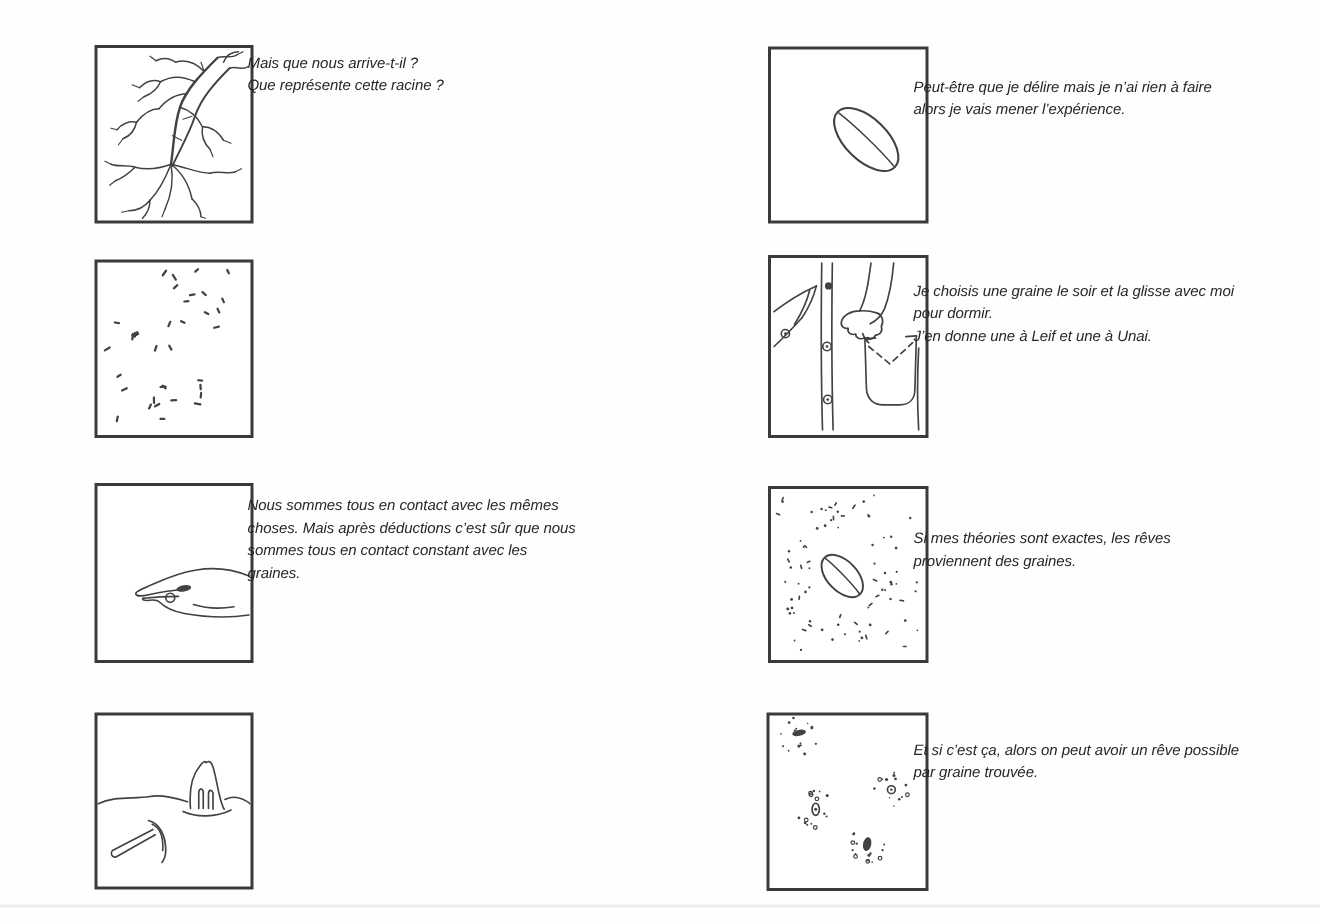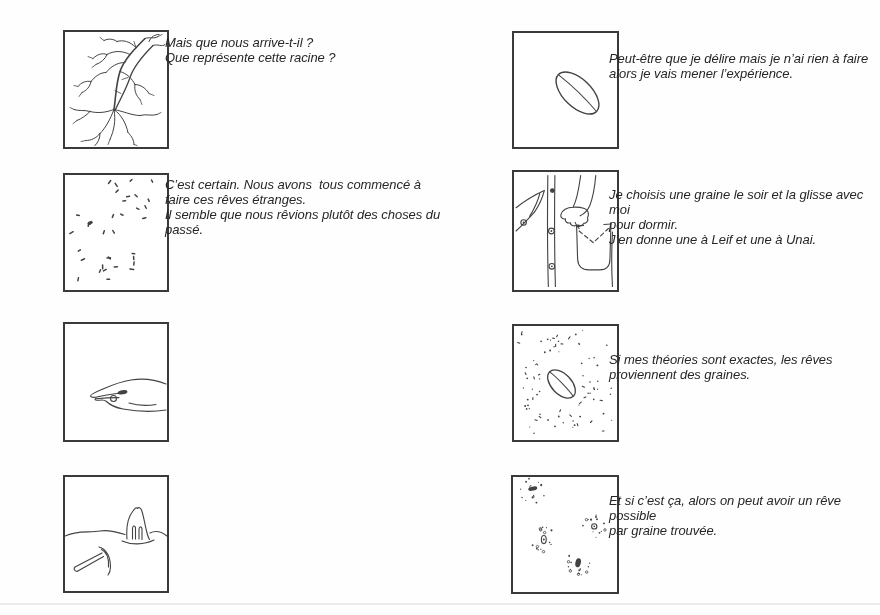--- a/index.html
+++ b/index.html
@@ -8,21 +8,21 @@
     background:#fefefe;
     font-family:"Liberation Sans",sans-serif;
   }
   .frame{
     position:absolute;box-sizing:border-box;
     border:2px solid #3a3a3a;background:#fff;
   }
   .frame svg{display:block;width:100%;height:100%;}
   .caption{
     position:absolute;white-space:pre-wrap;
-    font-style:italic;font-size:13px;line-height:15px;
+    font-style:italic;font-size:10px;line-height:15px;
     letter-spacing:-0.05px;color:#262626;
   }
   .sk{stroke:#424242;fill:none;stroke-linecap:round;stroke-linejoin:round;}
   .fl{fill:#424242;stroke:none;}
   .divider{position:absolute;left:0;width:880px;height:2px;}
 </style>
 </head>
 <body>
 
 <div style="position:absolute;inset:0;">
@@ -100,38 +100,38 @@
           <line x1="52.4" y1="91.3" x2="49.2" y2="91.4" stroke="#424242" stroke-width="1.5" stroke-linecap="round"></line>
           <line x1="37.6" y1="89.5" x2="37.7" y2="93.2" stroke="#424242" stroke-width="1.5" stroke-linecap="round"></line>
           <line x1="19.5" y1="83.3" x2="16.4" y2="84.8" stroke="#424242" stroke-width="1.5" stroke-linecap="round"></line>
           <line x1="69.1" y1="86.5" x2="68.8" y2="89.5" stroke="#424242" stroke-width="1.5" stroke-linecap="round"></line>
           <line x1="68.6" y1="81.1" x2="68.8" y2="84.0" stroke="#424242" stroke-width="1.5" stroke-linecap="round"></line>
           <line x1="67.2" y1="78.0" x2="69.7" y2="78.2" stroke="#424242" stroke-width="1.5" stroke-linecap="round"></line>
           <line x1="64.9" y1="93.4" x2="68.6" y2="94.1" stroke="#424242" stroke-width="1.5" stroke-linecap="round"></line>
         </g>
     </svg>
   </figure>
-  <div class="caption" style="left:165px;top:177px;width:300px;">C’est certain. Nous avons  tous commencé à
-faire ces rêves étranges.
-Il semble que nous rêvions plutôt des choses du
-passé.</div>
 
   <figure class="frame" style="left:23px;top:306px;width:106px;height:120px;">
     <svg viewBox="0 0 102 114">
       <g class="sk" stroke-width="1.1">
         <path d="M101 59 C90 54.5 78 53 66 55 C56 56.5 47 60 38 64 C31 67 25 69.5 25.5 71 C26 72.5 30 72.5 34 71.5"></path>
         <path d="M34 71.5 C41 70 49 68.5 57 68"></path>
         <path d="M30.5 73.8 C38 73 46 72.6 54 72.6"></path>
         <path d="M101 85 C88 87 72 86.5 58 84 C50 82.5 44.5 79.5 41.5 76.5 C40 75 37.5 74.8 34.5 75.2 C31.5 75.6 29 74.8 30.5 73.8"></path>
         <path d="M64 78 C72 80.5 82 81 91 79.5"></path>
         <circle cx="48.5" cy="73.5" r="3"></circle>
         <ellipse class="fl" cx="57.5" cy="67.3" rx="5" ry="2.1" transform="rotate(-10 57.5 67.3)"></ellipse>
       </g>
     </svg>
   </figure>
+  <div class="caption" style="left:165px;top:330px;width:300px;">Nous sommes tous en contact avec les mêmes
+choses. Mais après déductions c’est sûr que nous
+sommes tous en contact constant avec les
+graines.</div>
 
   <figure class="frame" style="left:23px;top:459px;width:106px;height:118px;">
     <svg viewBox="0 0 102 114">
       <g class="sk" stroke-width="1.1">
         <path d="M0 59 C12 53 24 56 35 54 C43 52.5 52 55 60 57.5"></path>
         <path d="M85 56 C91 53 97 55 102 59"></path>
         <path d="M57 64 C66 68 79 68 89 63"></path>
         <path d="M62 62 C61 50 63 40 68 34 C70 31 71.5 30 72.5 31.5 C73.5 30 75.5 30.5 76.5 33 C78.5 38 79.5 46 81.5 54 C82.5 58 83.5 61 84.5 62.5"></path>
         <path d="M67.5 62 L67.5 52 C67.5 48.5 69.5 48 70.5 50.5 L70.5 62"></path>
         <path d="M74 62 L74 52.5 C74 49.5 76 49 77 51.5 L77 62.5"></path>

